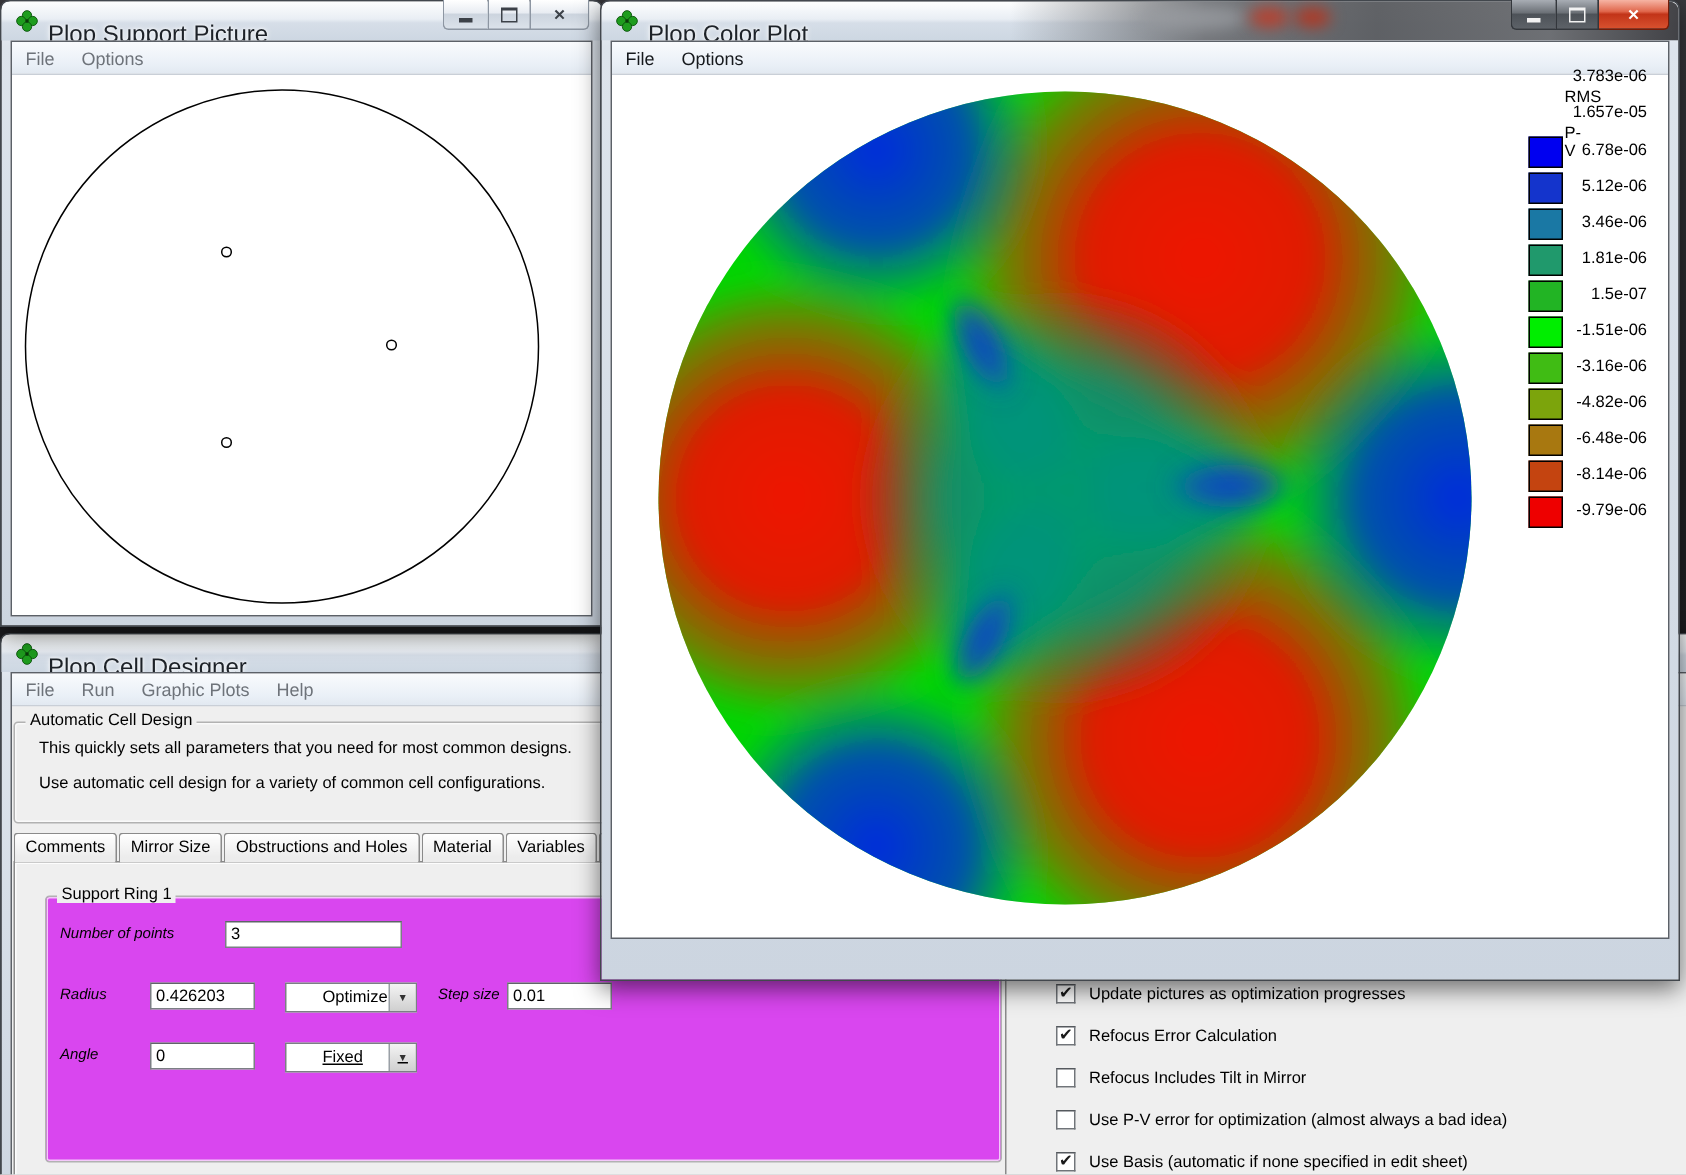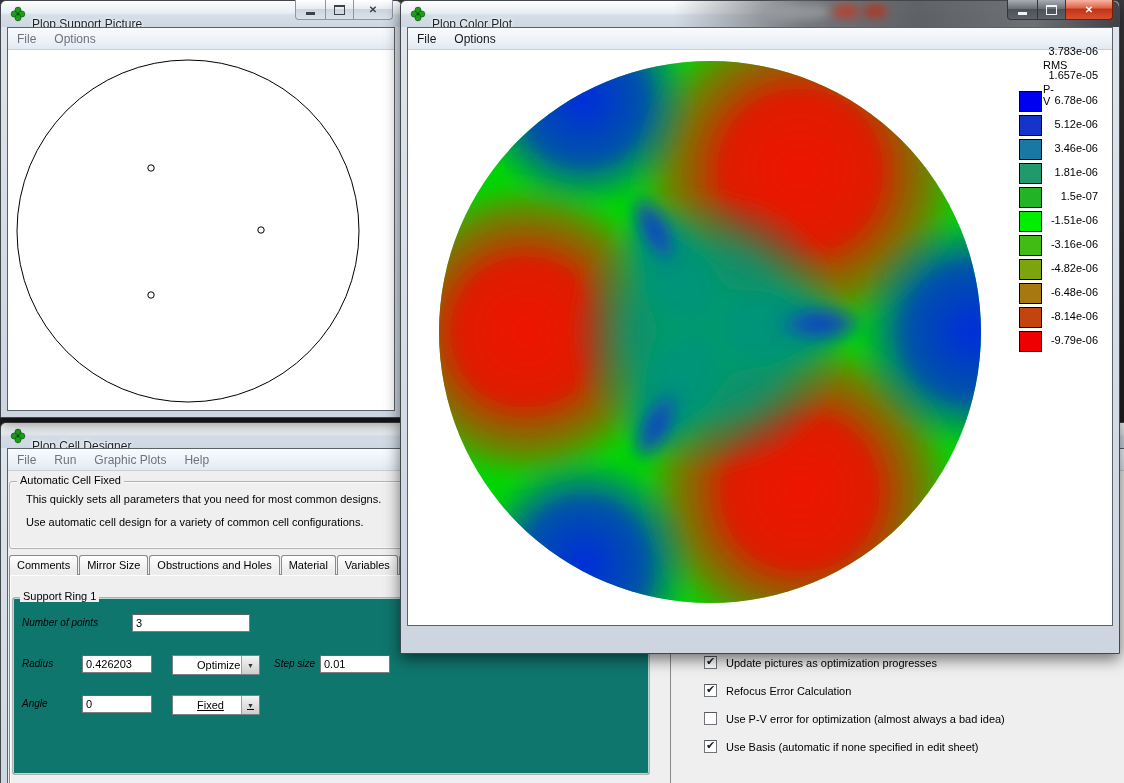--- a/index.html
+++ b/index.html
@@ -7,21 +7,21 @@
   #screen{position:relative;width:1124px;height:783px;overflow:hidden;
           background:linear-gradient(180deg,#3a3a3e 0%,#232326 40%,#1b1b1d 100%);}
 
   
   .win{position:absolute;border:1px solid #42474d;border-radius:6px 6px 0 0;
        background:linear-gradient(180deg,#f4f7fa 0%,#dde4ec 30px,#ccd5e0 100%);
        box-shadow:0 5px 16px rgba(0,0,0,.55);}
   .titlebar{position:relative;height:26px;display:flex;align-items:center;
             padding-left:9px;border-radius:6px 6px 0 0;
             background:linear-gradient(180deg,#fdfefe 0%,#e9eef4 45%,#d6dee8 55%,#cdd7e2 100%);}
-  .title-text{font-size:12px;color:#1d2228;margin-left:6px;text-shadow:0 0 4px #fff,0 0 2px #fff;white-space:nowrap;margin-top:20px;}
+  .title-text{font-size:16px;color:#1d2228;margin-left:6px;text-shadow:0 0 4px #fff,0 0 2px #fff;white-space:nowrap;margin-top:20px;}
   .appicon{width:16px;height:16px;flex:0 0 16px;}
   .capbtns{position:absolute;top:-1px;display:flex;}
   .capbtn{height:19px;border:1px solid #8d96a2;border-top:none;display:flex;align-items:center;justify-content:center;
           background:linear-gradient(180deg,#ffffff 0%,#e8ecf2 45%,#ccd4de 50%,#dbe2ea 100%);color:#3c4148;}
   .capbtn.bmin{width:29px;border-radius:0 0 0 4px;}
   .capbtn.bmax{width:27px;border-left:none;}
   .capbtn.bclose{width:38px;border-left:none;border-radius:0 0 4px 0;}
   .capbtns.dark .capbtn{background:linear-gradient(180deg,#a8adb4 0%,#6b7076 45%,#4d5258 50%,#5d6268 100%);
                         border-color:#33373c;color:#f2f2f2;}
   .capbtns.dark .capbtn.bclose{background:linear-gradient(180deg,#f6b4a4 0%,#e06а4c 40%,#c23418 50%,#d8512f 100%);
@@ -110,37 +110,37 @@
     <div class="client menu-dim">
       <div class="menubar">
         <span class="menuitem">File</span>
         <span class="menuitem">Run</span>
         <span class="menuitem">Graphic Plots</span>
         <span class="menuitem">Help</span>
       </div>
       <div class="dlg">
 
         <div class="groupbox" style="left:1px;top:10px;width:650px;height:66px;">
-          <span class="gb-label">Automatic Cell Fixed</span>
+          <span class="gb-label">Automatic Cell Design</span>
           <span class="gb-line" style="left:16px;top:11px;">This quickly sets all parameters that you need for most common designs.</span>
           <span class="gb-line" style="left:16px;top:34px;">Use automatic cell design for a variety of common cell configurations.</span>
         </div>
 
         <div class="tabs" style="left:1px;top:84px;">
           <div class="tab">Comments</div>
           <div class="tab">Mirror Size</div>
           <div class="tab">Obstructions and Holes</div>
           <div class="tab">Material</div>
           <div class="tab">Variables</div>
           <div class="tab">Cell Types</div>
         </div>
 
         <div class="tabpage" style="left:1px;top:103px;width:660px;height:330px;"></div>
 
-        <div class="groupbox" style="left:4px;top:126px;width:636px;height:176px;background:#0f766e;">
+        <div class="groupbox" style="left:22px;top:126px;width:636px;height:176px;background:#d946ef;">
           <span class="gb-label">Support Ring 1</span>
           <span class="flabel" style="left:9px;top:19px;">Number of points</span>
           <input class="tinput" style="left: 119px; top: 16px; width: 118px;" value="3">
           <span class="flabel" style="left:9px;top:60px;">Radius</span>
           <input class="tinput" style="left: 69px; top: 57px; width: 70px;" value="0.426203">
           <div class="select" style="left:159px;top:57px;width:88px;">
             <span class="stxt">Optimize</span>
             <span class="sbtn"></span>
           </div>
           <span class="flabel" style="left:261px;top:60px;">Step size</span>
@@ -154,20 +154,24 @@
         </div>
 
         <div class="checkcol" style="left:696px;top:185px;">
           <div class="checkrow">
             <span class="checkbox checked"></span>
             <span class="checklabel">Update pictures as optimization progresses</span>
           </div>
           <div class="checkrow">
             <span class="checkbox checked"></span>
             <span class="checklabel">Refocus Error Calculation</span>
+          </div>
+          <div class="checkrow">
+            <span class="checkbox"></span>
+            <span class="checklabel">Refocus Includes Tilt in Mirror</span>
           </div>
           <div class="checkrow">
             <span class="checkbox"></span>
             <span class="checklabel">Use P-V error for optimization (almost always a bad idea)</span>
           </div>
           <div class="checkrow">
             <span class="checkbox checked"></span>
             <span class="checklabel">Use Basis (automatic if none specified in edit sheet)</span>
           </div>
         </div>

